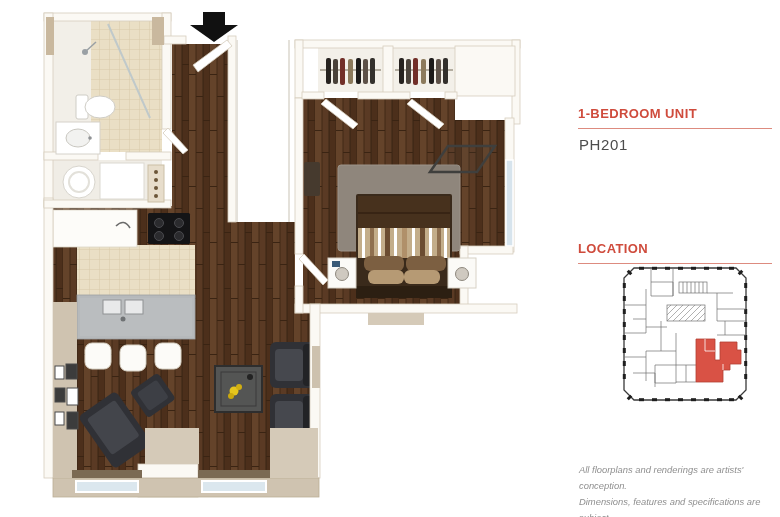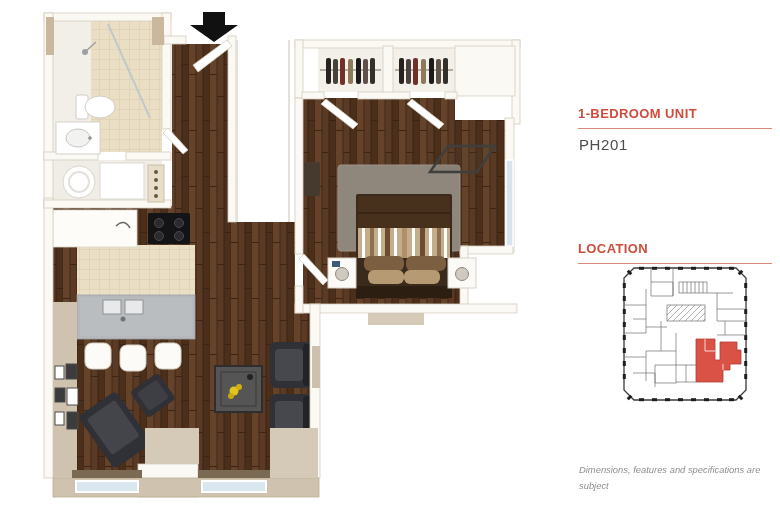--- a/index.html
+++ b/index.html
@@ -334,18 +334,19 @@
           <path d="M55,100 h20 M65,100 v17 M55,117 h20"></path>
           <path d="M96,56 h29 M104,56 v14 M96,70 h29"></path>
         </g>
 
         <path d="M75,74 H94 V95 H99 V77 H116 V85 H120 V99 H109 V105 H102 V117 H75 Z" style="fill:var(--map-highlight,#d95245)" stroke="#b23f33" stroke-width="0.8"></path>
         <path d="M84,74 V86 M84,86 H94 M102,105 V99" stroke="#ffffff" stroke-width="0.8" fill="none"></path>
       </svg>
     </div>
 
     <div id="disclaimer">
+      <span>All floorplans and renderings are artists' conception.</span>
       <span>Dimensions, features and specifications are subject</span>
 
     </div>
   </div>
 
 </div>
 
 </body></html>

